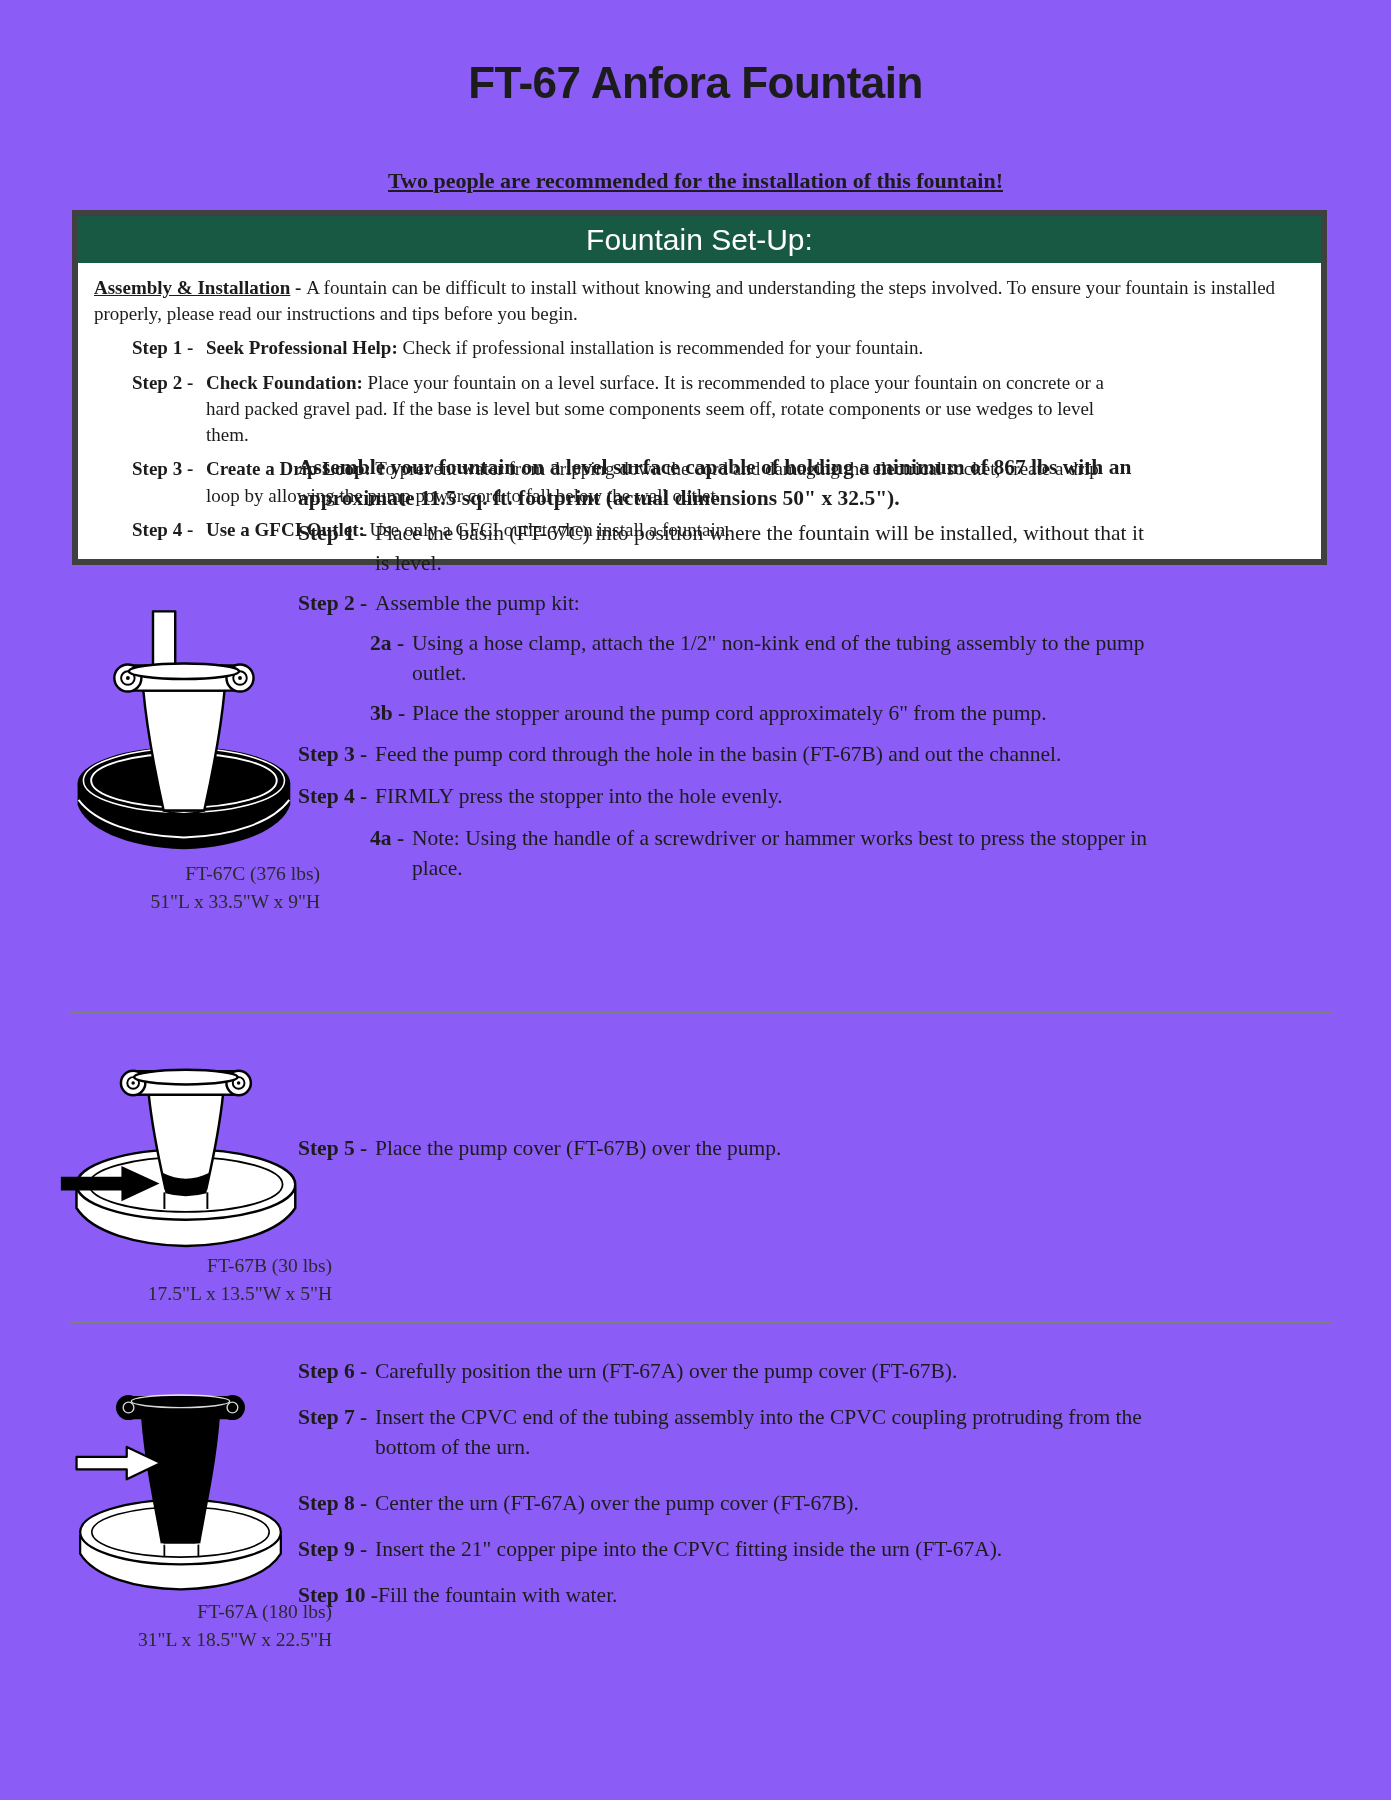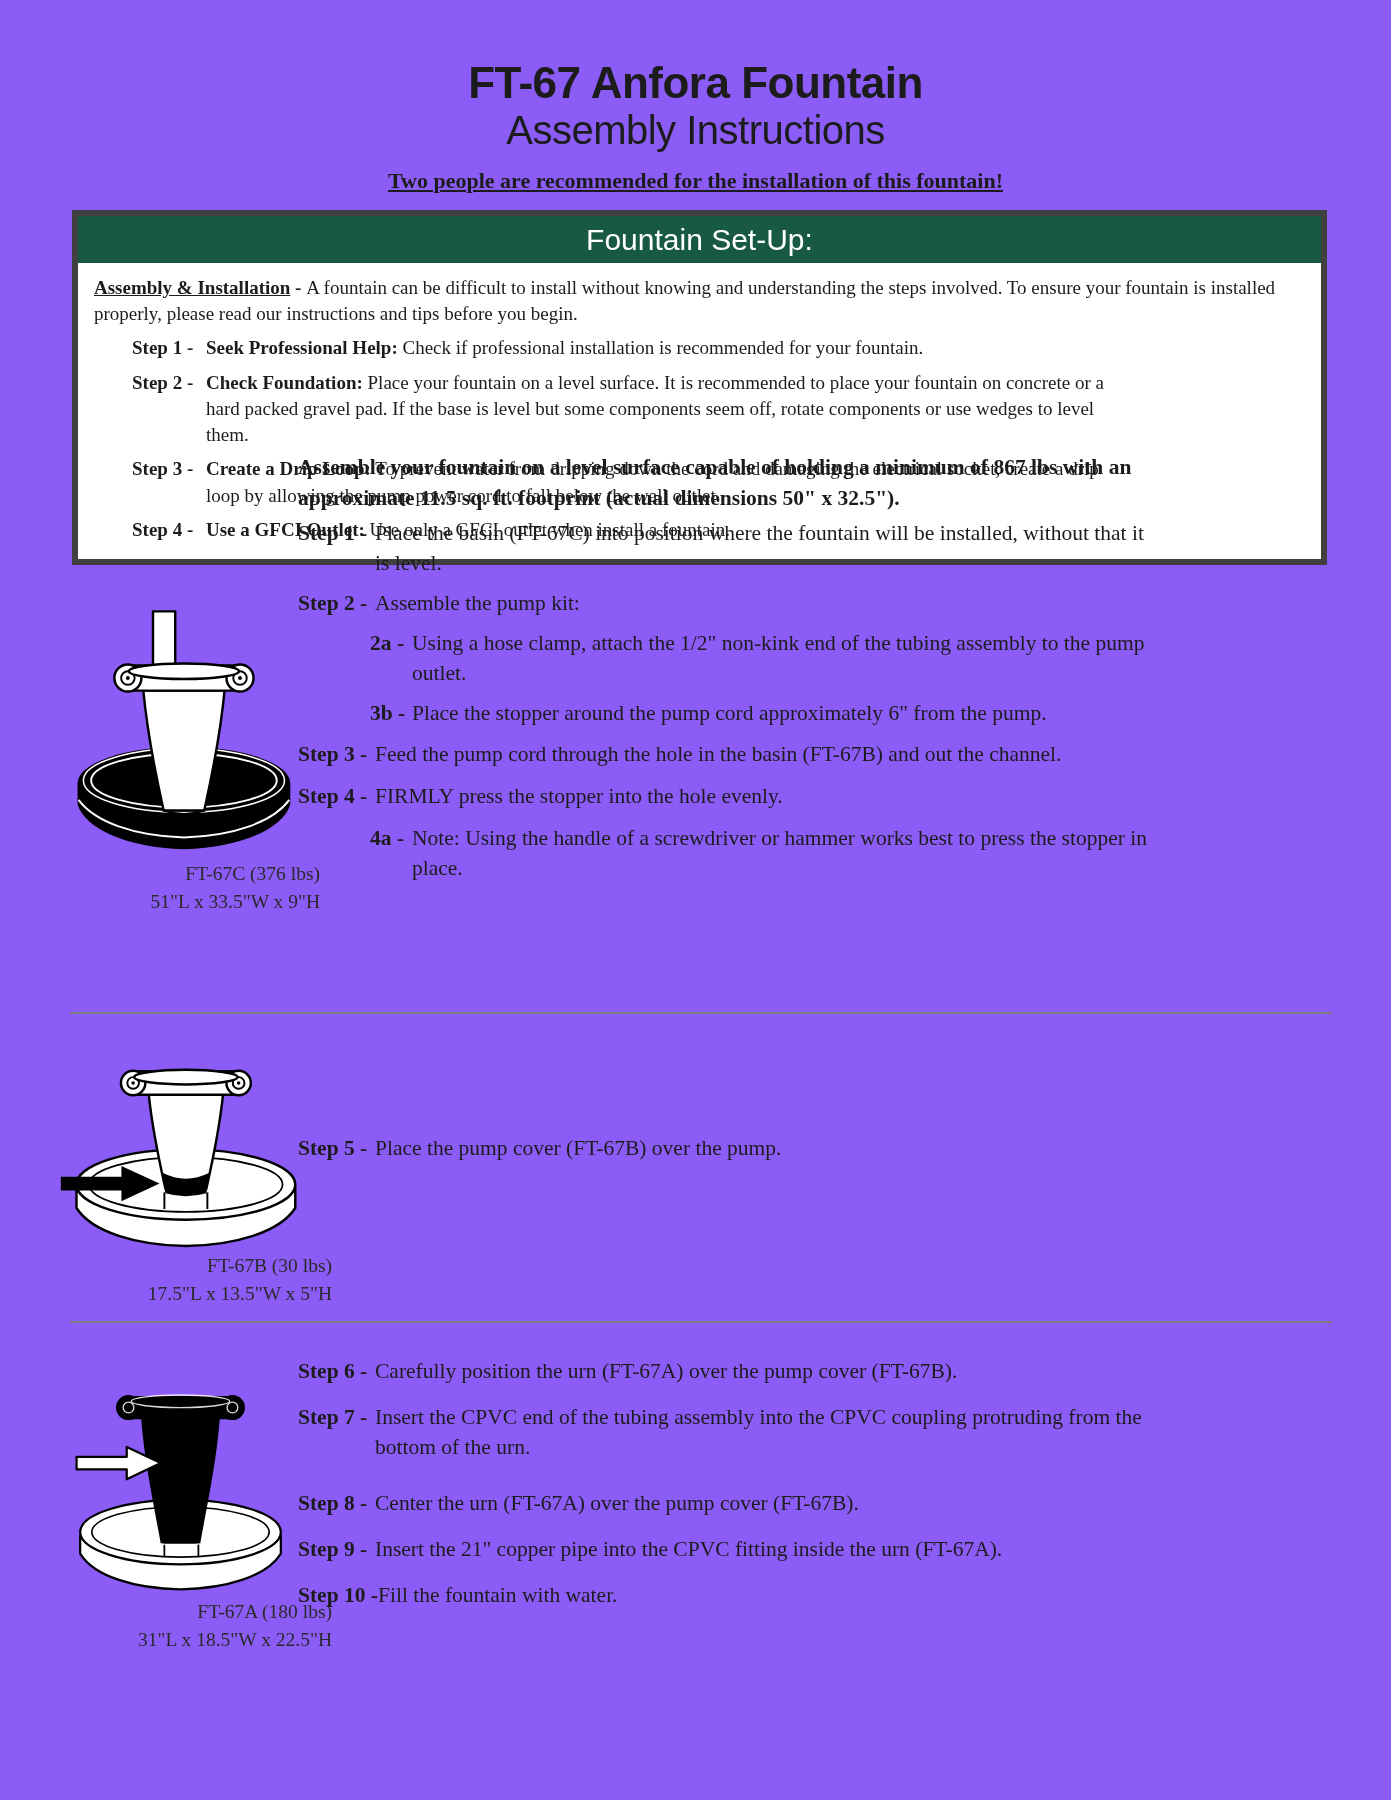--- a/index.html
+++ b/index.html
@@ -68,21 +68,20 @@
   
   .divider { position:absolute; left:70px; width:1262px; height:2px; background:#7e7e7e; }
   .div1 { top:1012px; } .div2 { top:1321px; }
 </style>
 </head>
 <body>
 
 <div class="page">
 
   <div class="doc-title">FT-67 Anfora Fountain</div>
-  <div class="doc-subtitle">Assembly Instructions</div>
   <div class="doc-tagline">Two people are recommended for the installation of this fountain!</div>
 
   <div class="setup-box">
     <div class="setup-banner">Fountain Set-Up:</div>
     <div class="setup-body">
       <p class="setup-lead"><span class="lead-bold">Assembly &amp; Installation</span><span class="lead-dash"> - </span><span>A fountain can be difficult to install without knowing and understanding the steps involved. To ensure your fountain is installed properly, please read our instructions and tips before you begin.</span></p>
       <div class="setup-step">
         <div class="slabel">Step 1 -</div>
         <div class="stext"><span class="stitle">Seek Professional Help:</span> <span>Check if professional installation is recommended for your fountain.</span></div>
       </div>

